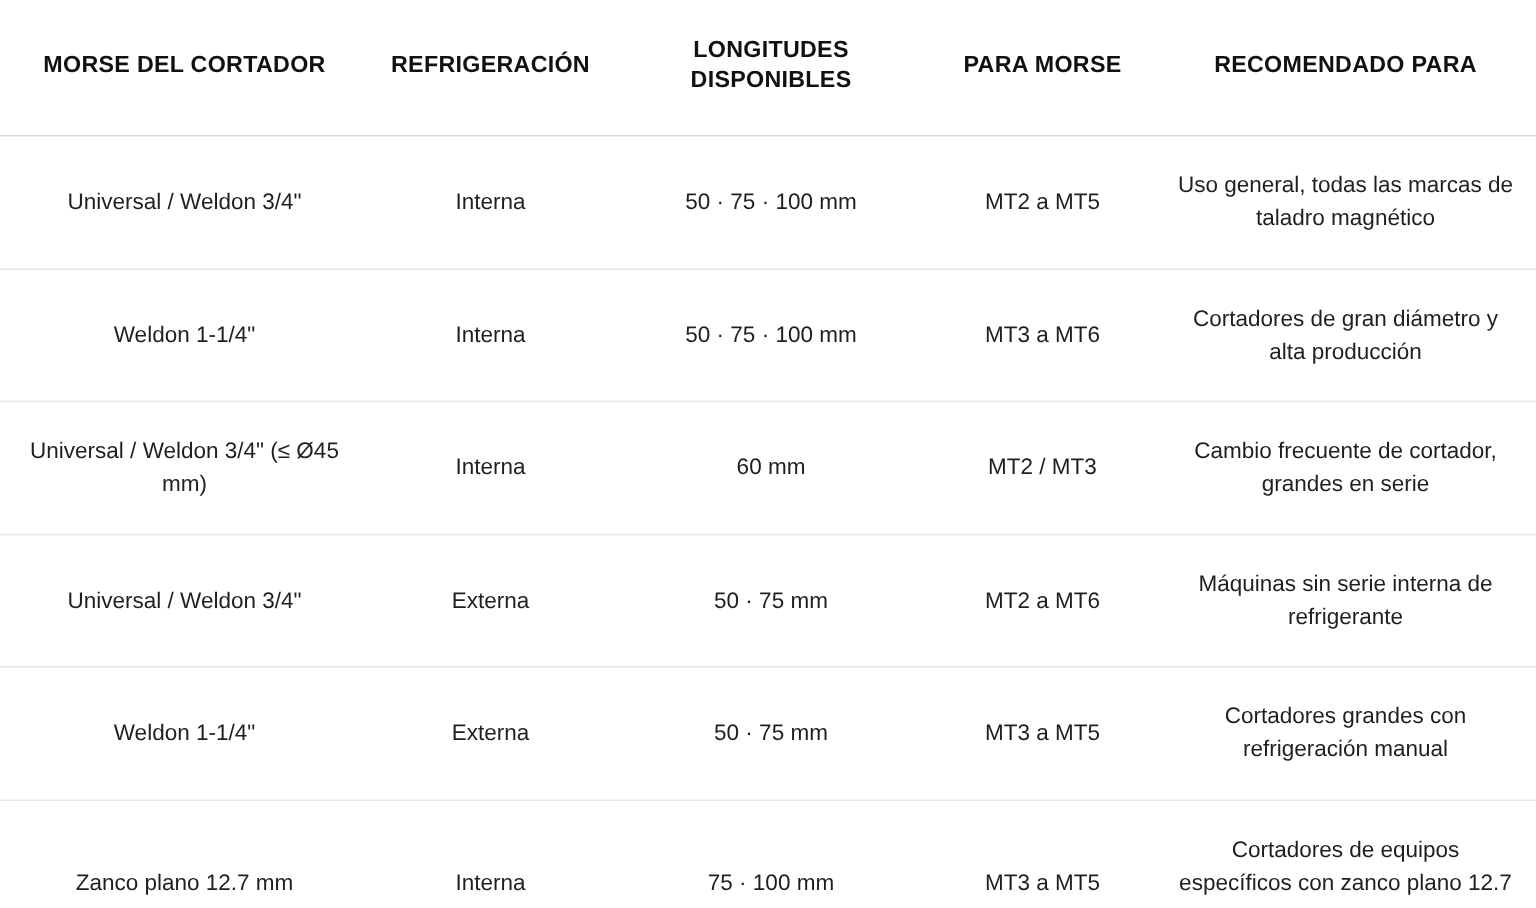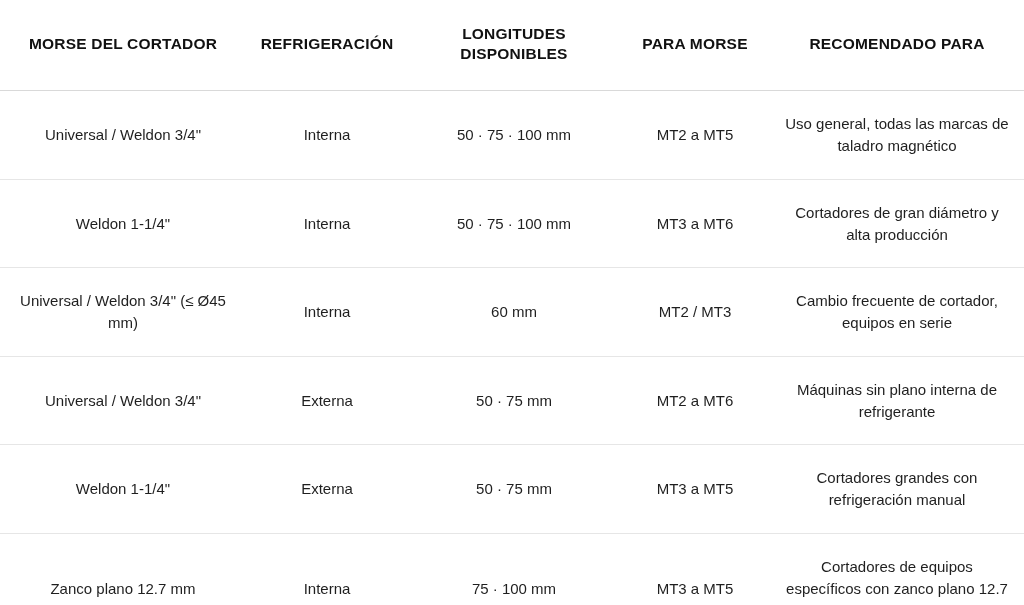--- a/index.html
+++ b/index.html
@@ -93,28 +93,28 @@
         <td class="col1">Interna</td>
         <td class="col2">50 · 75 · 100 mm</td>
         <td class="col3">MT3 a MT6</td>
         <td class="col4">Cortadores de gran diámetro y alta producción</td>
       </tr>
       <tr>
         <td class="col0">Universal / Weldon 3/4" (≤ Ø45 mm)</td>
         <td class="col1">Interna</td>
         <td class="col2">60 mm</td>
         <td class="col3">MT2 / MT3</td>
-        <td class="col4">Cambio frecuente de cortador, equipos en serie</td>
+        <td class="col4">Cambio frecuente de cortador, grandes en serie</td>
       </tr>
       <tr>
         <td class="col0">Universal / Weldon 3/4"</td>
         <td class="col1">Externa</td>
         <td class="col2">50 · 75 mm</td>
         <td class="col3">MT2 a MT6</td>
-        <td class="col4">Máquinas sin plano interna de refrigerante</td>
+        <td class="col4">Máquinas sin serie interna de refrigerante</td>
       </tr>
       <tr>
         <td class="col0">Weldon 1-1/4"</td>
         <td class="col1">Externa</td>
         <td class="col2">50 · 75 mm</td>
         <td class="col3">MT3 a MT5</td>
         <td class="col4">Cortadores grandes con refrigeración manual</td>
       </tr>
       <tr>
         <td class="col0">Zanco plano 12.7 mm</td>

